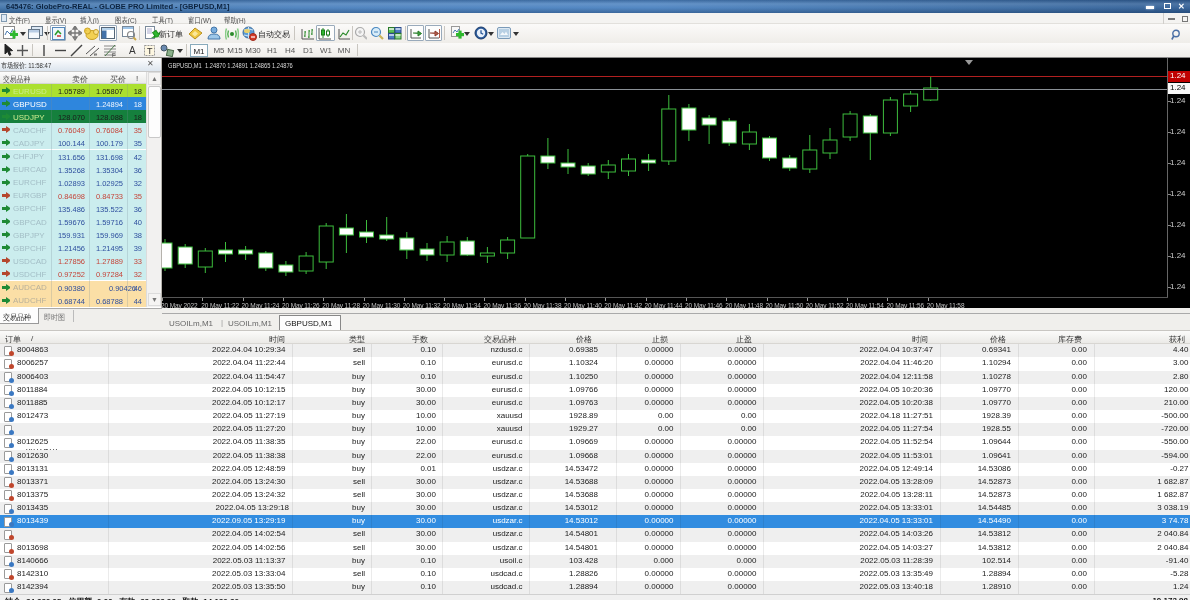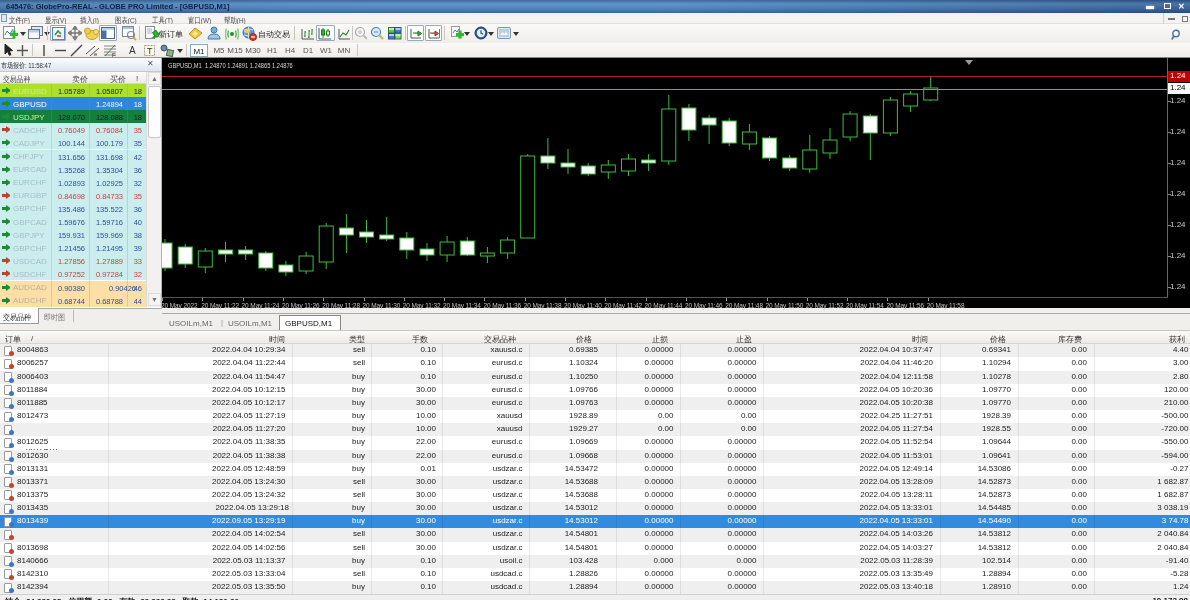--- a/index.html
+++ b/index.html
@@ -618,21 +618,21 @@
 <div class="oh" style="left:1185px;width:60px;text-align:right;transform:translateX(-60px);">获利</div>
 </div>
 <div class="orow" style="top:14.30px;background:#efefef;color:#1a1a1a;">
 <div class="docicon">
         <div class="docdot" style="background:#c0462c;"></div>
       </div>
 <div class="abs" style="left:17px;top:1px;">8004863</div>
 <div class="oc" style="left:285.5px;width:130px;transform:translateX(-130px);">2022.04.04 10:29:34</div>
 <div class="oc" style="left:365.0px;width:130px;transform:translateX(-130px);">sell</div>
 <div class="oc" style="left:436.0px;width:130px;transform:translateX(-130px);">0.10</div>
-<div class="oc" style="left:522.5px;width:130px;transform:translateX(-130px);">xauusd.c</div>
+<div class="oc" style="left:522.5px;width:130px;transform:translateX(-130px);">nzdusd.c</div>
 <div class="oc" style="left:598.0px;width:130px;transform:translateX(-130px);">0.69385</div>
 <div class="oc" style="left:673.5px;width:130px;transform:translateX(-130px);">0.00000</div>
 <div class="oc" style="left:756.5px;width:130px;transform:translateX(-130px);">0.00000</div>
 <div class="oc" style="left:933.0px;width:130px;transform:translateX(-130px);">2022.04.04 10:37:47</div>
 <div class="oc" style="left:1011.0px;width:130px;transform:translateX(-130px);">0.69341</div>
 <div class="oc" style="left:1087.0px;width:130px;transform:translateX(-130px);">0.00</div>
 <div class="oc" style="left:1188.5px;width:130px;transform:translateX(-130px);">4.40</div>
 </div>
 <div class="orow" style="top:27.45px;background:#ffffff;color:#1a1a1a;">
 <div class="docicon">
@@ -707,21 +707,21 @@
         <div class="docdot" style="background:#3a78c2;"></div>
       </div>
 <div class="abs" style="left:17px;top:1px;">8012473</div>
 <div class="oc" style="left:285.5px;width:130px;transform:translateX(-130px);">2022.04.05 11:27:19</div>
 <div class="oc" style="left:365.0px;width:130px;transform:translateX(-130px);">buy</div>
 <div class="oc" style="left:436.0px;width:130px;transform:translateX(-130px);">10.00</div>
 <div class="oc" style="left:522.5px;width:130px;transform:translateX(-130px);">xauusd</div>
 <div class="oc" style="left:598.0px;width:130px;transform:translateX(-130px);">1928.89</div>
 <div class="oc" style="left:673.5px;width:130px;transform:translateX(-130px);">0.00</div>
 <div class="oc" style="left:756.5px;width:130px;transform:translateX(-130px);">0.00</div>
-<div class="oc" style="left:933.0px;width:130px;transform:translateX(-130px);">2022.04.25 11:27:51</div>
+<div class="oc" style="left:933.0px;width:130px;transform:translateX(-130px);">2022.04.18 11:27:51</div>
 <div class="oc" style="left:1011.0px;width:130px;transform:translateX(-130px);">1928.39</div>
 <div class="oc" style="left:1087.0px;width:130px;transform:translateX(-130px);">0.00</div>
 <div class="oc" style="left:1188.5px;width:130px;transform:translateX(-130px);">-500.00</div>
 </div>
 <div class="orow" style="top:93.20px;background:#efefef;color:#1a1a1a;">
 <div class="docicon">
         <div class="docdot" style="background:#3a78c2;"></div>
       </div>
 <div class="abs" style="left:26px;top:1px;margin-top:20px;">8012476</div>
 <div class="oc" style="left:285.5px;width:130px;transform:translateX(-130px);">2022.04.05 11:27:20</div>

